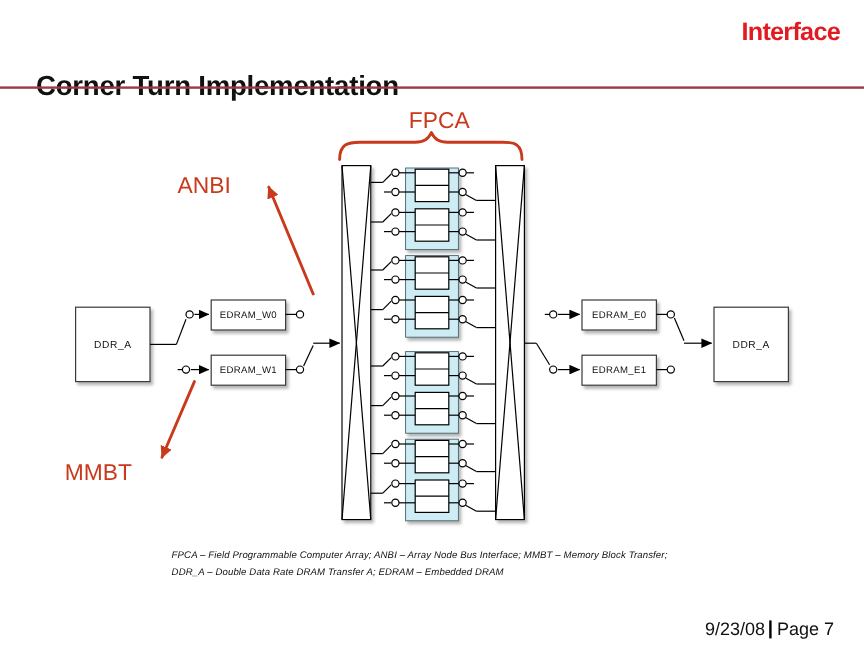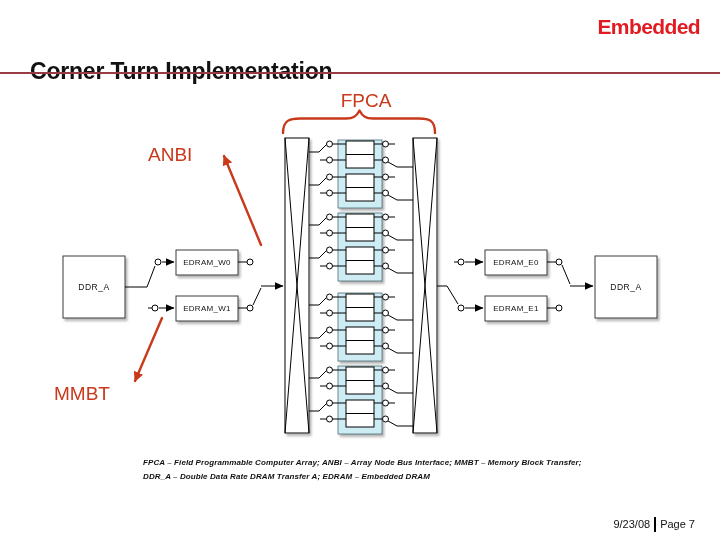--- a/index.html
+++ b/index.html
@@ -40,36 +40,36 @@
   .boxlabel{font-family:"Liberation Sans",sans-serif;font-size:8px;fill:#111;
     letter-spacing:0.3px;text-anchor:middle;}
   .ddrlabel{font-family:"Liberation Sans",sans-serif;font-size:8.5px;fill:#111;
     letter-spacing:0.5px;text-anchor:middle;}
   .redtext{font-family:"Liberation Sans",sans-serif;font-size:19px;fill:var(--accent-red);}
   .redln{stroke:var(--accent-red);stroke-width:2.4;fill:none;stroke-linecap:round;stroke-linejoin:round;}
   .redhead{fill:var(--accent-red);}
   .blackhead{fill:#000;}
   .footnote{
     position:absolute;top:456px;left:143px;width:470px;
-    font-size:8px;font-weight:bold;font-style:italic;color:#111;
+    font-size:8px;font-weight:normal;font-style:italic;color:#111;
     line-height:14px;letter-spacing:0.1px;
   }
   .pagefooter{
     position:absolute;top:515px;right:25px;height:18px;
     display:flex;align-items:center;gap:4px;
-    font-size:11px;color:#111;
+    font-size:15px;color:#111;
   }
   .footer-divider{width:2px;height:15px;background:#000;}
 </style>
 </head>
 <body>
 
 <div class="slide">
 
-  <div class="logo">Embedded</div>
+  <div class="logo">Interface</div>
   <div class="title">Corner Turn Implementation</div>
   <div class="title-rule"></div>
 
   <svg class="diagram" width="720" height="540" viewBox="0 0 720 540">
     <defs>
       <filter id="sh" x="-20%" y="-20%" width="150%" height="150%">
         <feDropShadow dx="2" dy="2.5" stdDeviation="1.3" flood-color="#777" flood-opacity="0.55"></feDropShadow>
       </filter>
       <marker id="ba" markerWidth="9" markerHeight="8" refX="8.5" refY="4" orient="auto" markerUnits="userSpaceOnUse">
         <path d="M0,0 L9,4 L0,8 Z" class="blackhead"></path>

